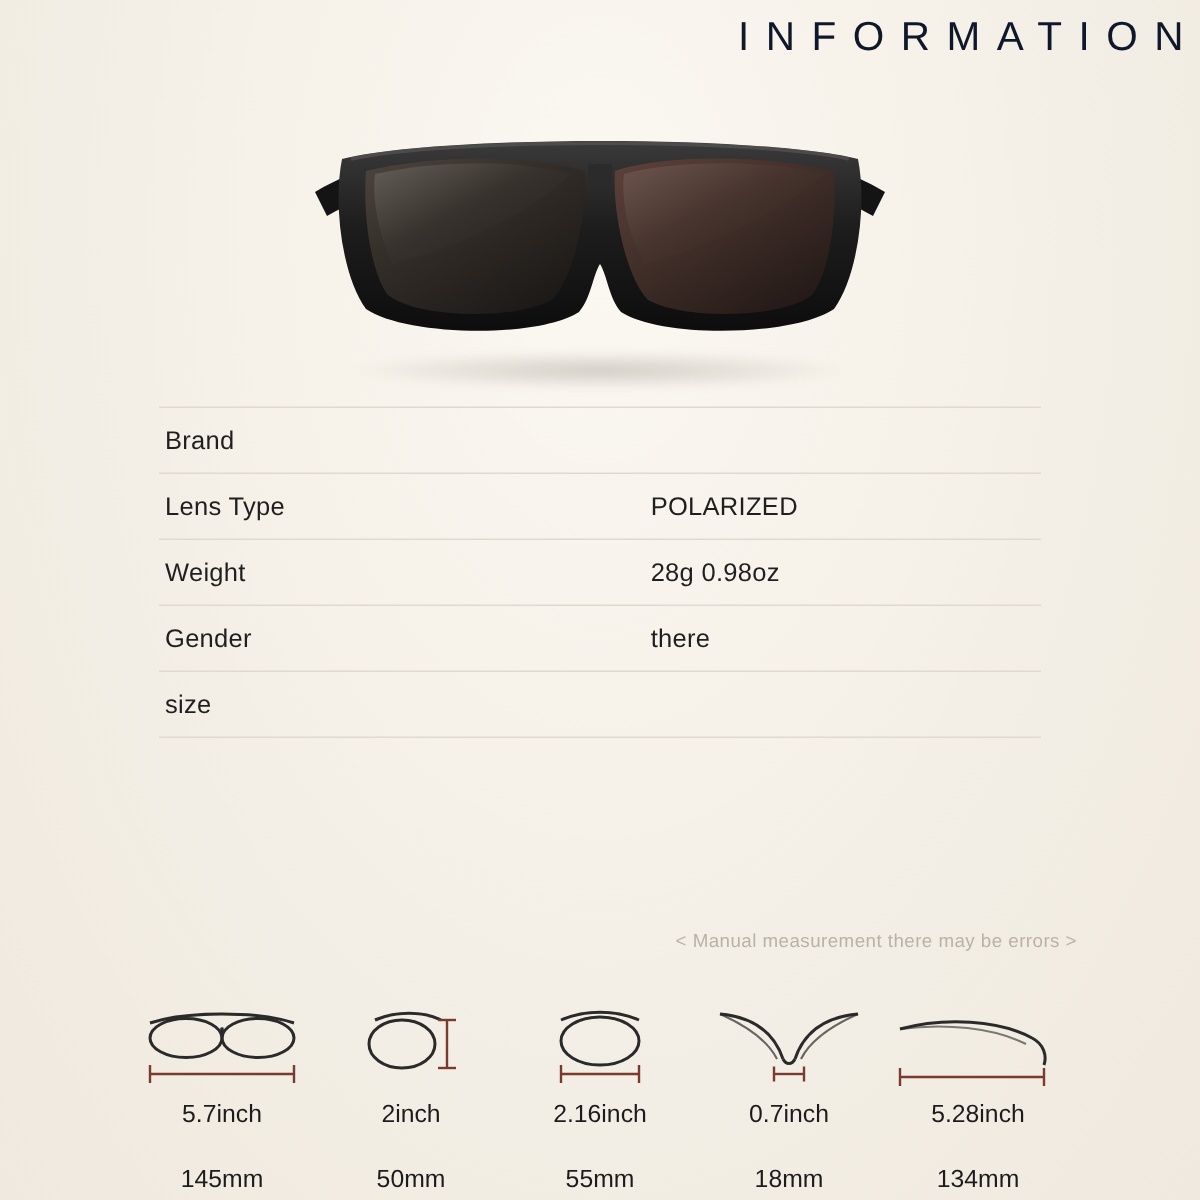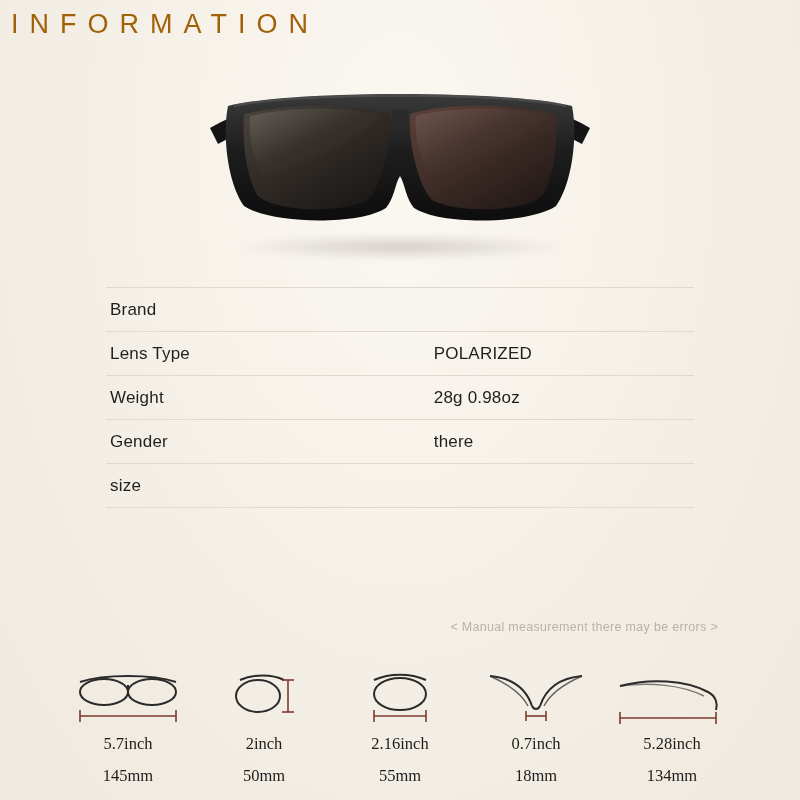--- a/index.html
+++ b/index.html
@@ -25,25 +25,25 @@
   }
   .page {
     position: relative;
     z-index: 1;
     width: 800px;
     height: 800px;
   }
 
   
   .title {
-    text-align: left;
+    text-align: right;
     font-size: 27px;
     letter-spacing: 11px;
     font-weight: 400;
-    color: #a16207;
+    color: #0f172a;
     padding-top: 9px;
     text-indent: 11px;
     font-family: "Liberation Sans", sans-serif;
   }
 
   
   .hero {
     height: 205px;
     margin-top: 14px;
     position: relative;
@@ -60,21 +60,21 @@
     top: 180px;
     transform: translateX(-50%);
     width: 340px;
     height: 26px;
     background: radial-gradient(ellipse at center, rgba(120,110,100,0.30) 0%, rgba(120,110,100,0.0) 70%);
     filter: blur(3px);
   }
 
   
   .spec-table {
-    margin: 28px auto 0 auto;
+    margin: 12px auto 0 auto;
     width: 588px;
     border-collapse: collapse;
   }
   .spec-table tr {
     height: 44px;
   }
   .spec-table td {
     border-bottom: 1px solid #e0d9cd;
     font-size: 17px;
     color: #1f1f1f;
@@ -107,41 +107,40 @@
   }
 
   
   .measure-row {
     position: absolute;
     left: 0;
     right: 0;
     top: 660px;
     display: flex;
     justify-content: center;
-    gap: 10px;
-    font-family: Liberation Serif, serif;
+    gap: 0px;
   }
   .measure-item {
     width: 126px;
     text-align: center;
   }
   .measure-fig {
     height: 66px;
     display: flex;
     align-items: flex-end;
     justify-content: center;
   }
   .measure-inch {
     font-size: 16.5px;
     margin-top: 8px;
     color: #1c1c1c;
   }
   .measure-mm {
     font-size: 16.5px;
-    margin-top: 12px;
+    margin-top: 24px;
     color: #1c1c1c;
   }
 </style>
 </head>
 <body>
 
 <div class="paper-bg"></div>
 
 <div class="page">
 

